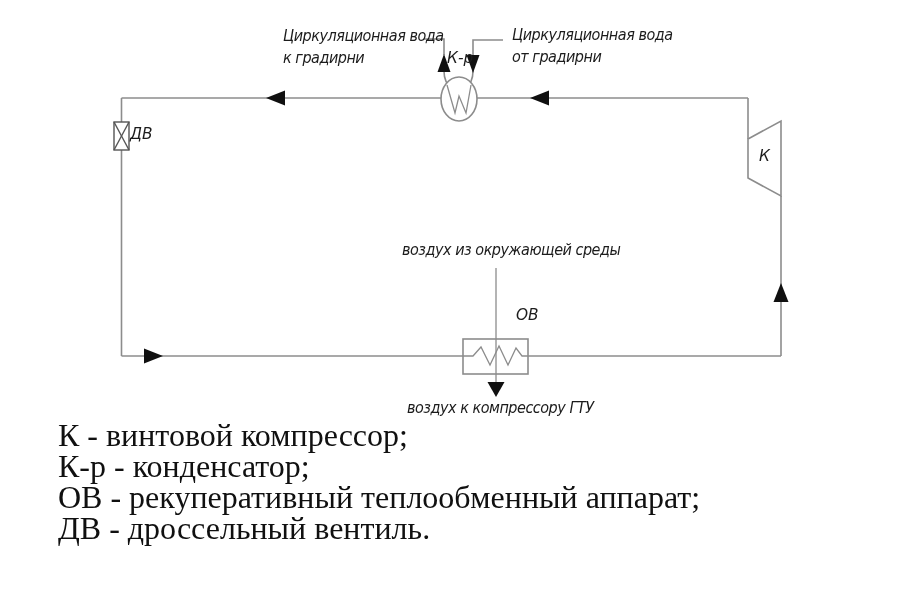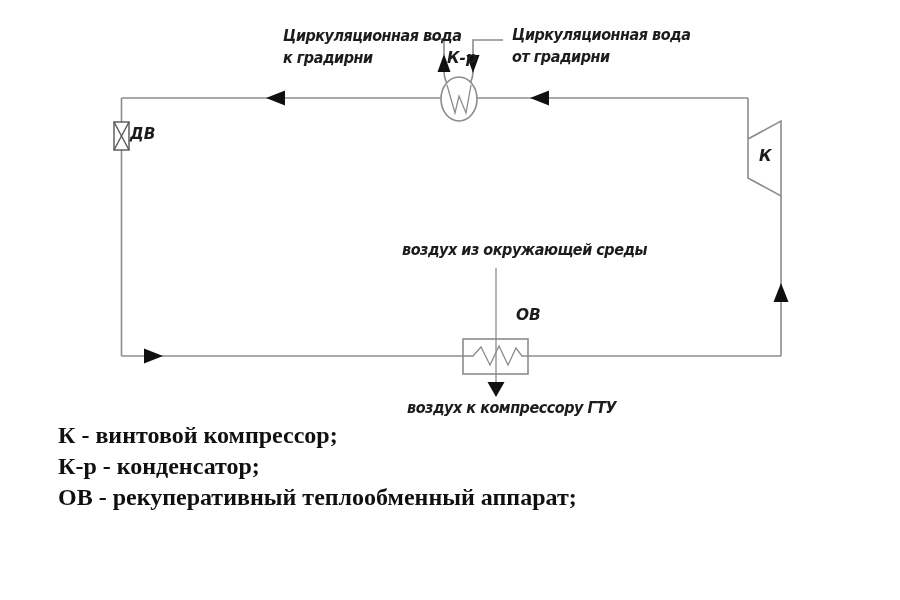--- a/index.html
+++ b/index.html
@@ -1,28 +1,28 @@
 <!DOCTYPE html>
 <html style="--line: #8c8c8c; --symbol: #555555; --arrow: #101010; --label: #1c1c1c; --legend: #101010; --page-number: #8f8f8f;"><head>
 <meta charset="utf-8">
 <style>
   html,body{margin:0;padding:0;background:#fff;}
   #page{position:relative;width:792px;height:600px;background:#ffffff;overflow:hidden;
-        font-family:"DejaVu Sans",sans-serif;font-weight:bold;}
+        font-family:"DejaVu Sans",sans-serif;}
   svg{position:absolute;left:0;top:0;}
   .ln{stroke:var(--line,#8c8c8c);fill:none;stroke-width:1.6;}
   .sym{stroke:var(--symbol,#555555);fill:none;stroke-width:1.4;}
   .whitefill{fill:#ffffff;}
   .arrow{fill:var(--arrow,#101010);stroke:none;}
   .dlabel{position:absolute;font-family:"DejaVu Sans",sans-serif;font-style:italic;
           font-size:15px;letter-spacing:-0.5px;color:var(--label,#1c1c1c);
           white-space:nowrap;transform:scaleX(0.96);transform-origin:left top;}
   .tag{font-size:16px;letter-spacing:0;}
   .legend{position:absolute;left:58px;top:420px;font-family:"Liberation Serif","DejaVu Serif",serif;
-          font-size:24px;line-height:31px;color:var(--legend,#101010);}
+          font-size:32px;line-height:31px;color:var(--legend,#101010);}
   .pagenum{position:absolute;left:816px;top:552px;font-family:"Liberation Sans",sans-serif;
            font-size:26px;color:var(--page-number,#8f8f8f);}
 </style>
 </head>
 <body>
 
 <div id="page">
 
   <svg width="900" height="600" viewBox="0 0 900 600">
 
@@ -72,16 +72,17 @@
   <div class="dlabel tag" style="left:759px;top:146px;">К</div>
   <div class="dlabel tag" style="left:516px;top:305px;">ОВ</div>
 
   <div class="dlabel" style="left:402px;top:241px;">воздух из окружающей среды</div>
   <div class="dlabel" style="left:407px;top:399px;">воздух к компрессору ГТУ</div>
 
   <div class="legend">
     <div>К - винтовой компрессор;</div>
     <div>К-р - конденсатор;</div>
     <div>ОВ - рекуперативный теплообменный аппарат;</div>
+    <div>ДВ - дроссельный вентиль.</div>
   </div>
 
   <div class="pagenum">7</div>
 </div>
 
 </body></html>

